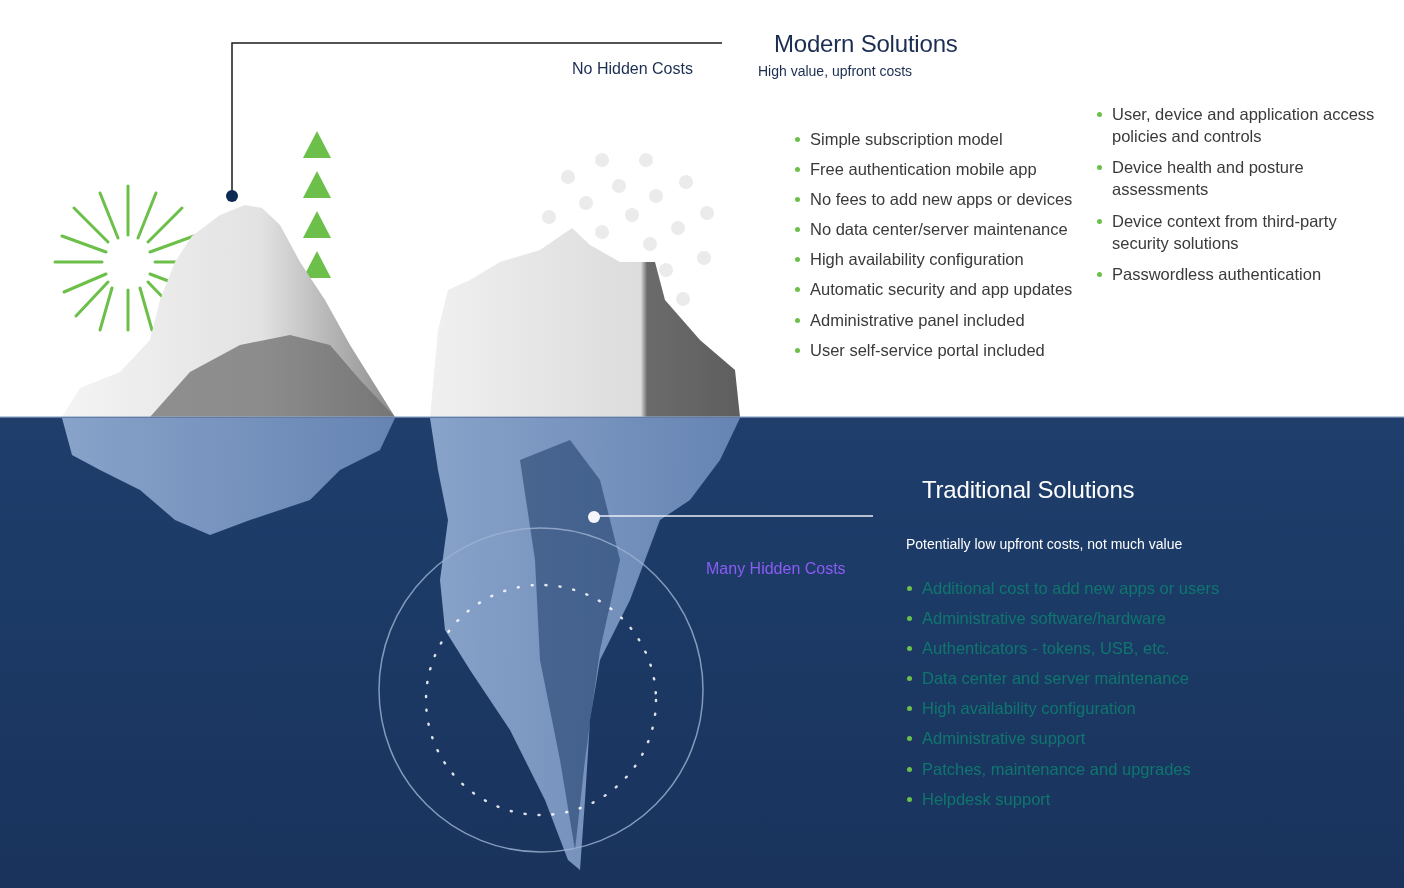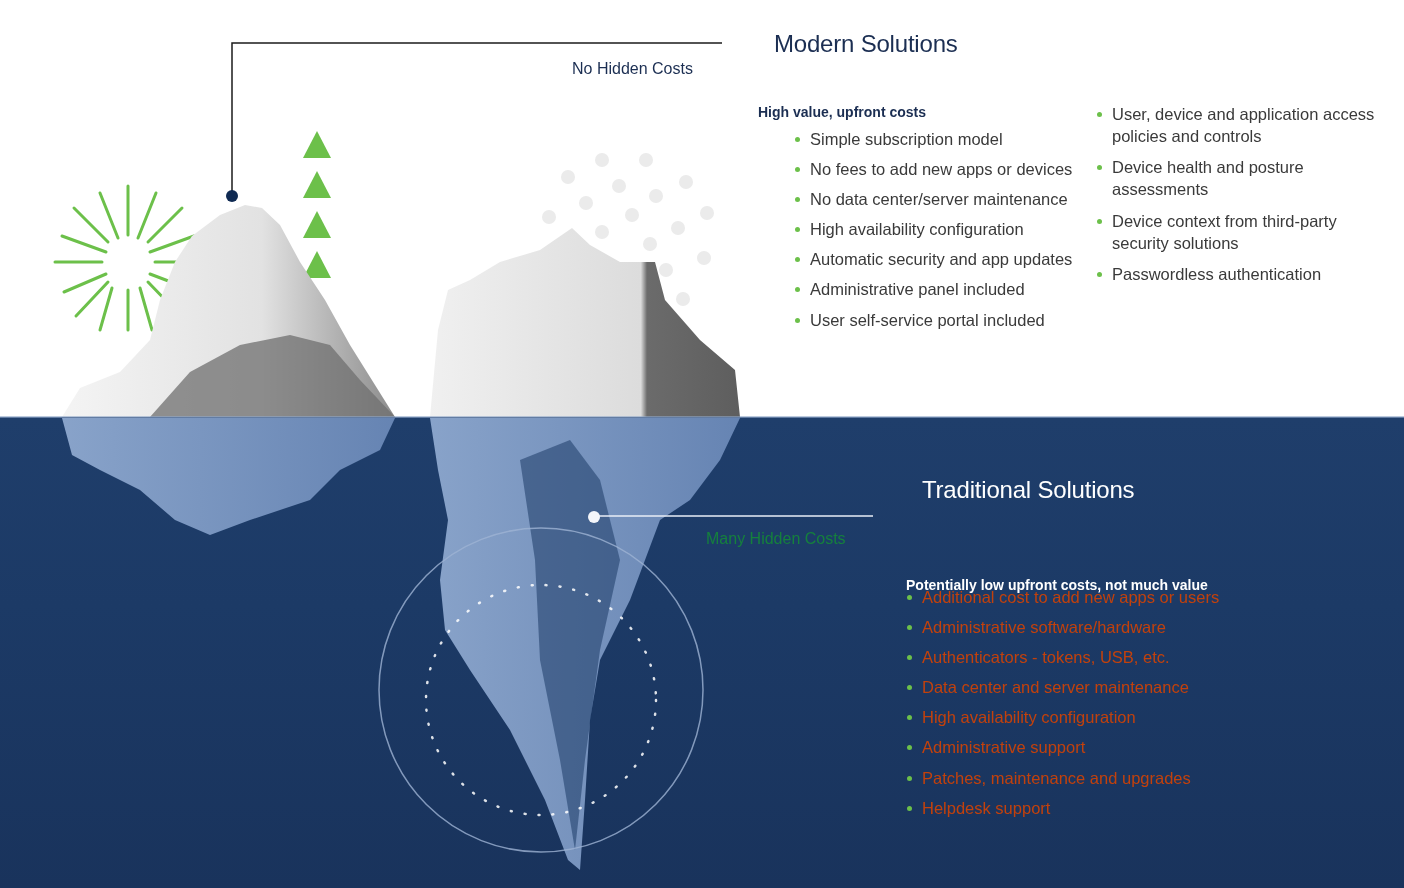--- a/index.html
+++ b/index.html
@@ -9,41 +9,41 @@
     .sky { position: absolute; left: 0; top: 0; width: 1404px; height: 417px; background: #ffffff; }
     .sea { position: absolute; left: 0; top: 417px; width: 1404px; height: 471px;
       background: linear-gradient(180deg, #1f3e6b 0%, #1c3a66 40%, #19335c 100%); }
     .waterline { position: absolute; left: 0; top: 416px; width: 1404px; height: 2px; background: #8fa6c8; opacity: .6; }
 
     .art { position: absolute; left: 0; top: 0; width: 1404px; height: 888px; pointer-events: none; }
 
     .abs { position: absolute; }
 
     .section-title { font-size: 24px; font-weight: 400; letter-spacing: -0.2px; margin-left: 16px; }
-    .section-sub { font-size: 14px; font-weight: 700; margin-top: 41px; }
+    .section-sub { font-size: 14px; font-weight: 400; }
     .callout-label { font-size: 16px; font-weight: 400; }
 
     .modern-title { left: 758px; top: 30px; color: #1b2e52; }
     .modern-sub { left: 758px; top: 63px; color: #1b2e52; }
     .no-hidden { left: 572px; top: 60px; color: #1b2e52; }
 
     .trad-title { left: 906px; top: 476px; color: #ffffff; }
     .trad-sub { left: 906px; top: 536px; color: #ffffff; }
-    .many-hidden { left: 706px; top: 530px; color: #15803d; }
+    .many-hidden { left: 706px; top: 560px; color: #8b5cf6; }
 
     ul.bullets { list-style: none; }
     ul.bullets li { position: relative; padding-left: 16px; font-size: 16.5px; line-height: 22px; }
     ul.bullets li::before { content: ""; position: absolute; left: 1px; top: 9px; width: 5px; height: 5px; border-radius: 50%; background: #6cc04a; }
 
     .list-modern-1 { left: 794px; top: 103px; color: #3a3a3a; width: 320px; margin-top: 25px; }
     .list-modern-1 li { margin-bottom: 8.1px; }
     .list-modern-2 { left: 1096px; top: 103px; color: #3a3a3a; width: 290px; }
     .list-modern-2 li { margin-bottom: 9.4px; }
 
-    .list-trad { left: 906px; top: 577px; color: #c2410c; width: 380px; margin-top: 9px; }
+    .list-trad { left: 906px; top: 577px; color: #0f766e; width: 380px; }
     .list-trad li { margin-bottom: 8.1px; }
   </style>
 </head>
 <body>
 
 <div class="sky"></div>
 <div class="sea"></div>
 
 <svg class="art" viewBox="0 0 1404 888" xmlns="http://www.w3.org/2000/svg">
   <defs>
@@ -129,20 +129,21 @@
 </svg>
 
 <div class="waterline"></div>
 
 <div class="abs callout-label no-hidden">No Hidden Costs</div>
 <div class="abs section-title modern-title">Modern Solutions</div>
 <div class="abs section-sub modern-sub">High value, upfront costs</div>
 
 <ul class="abs bullets list-modern-1">
   <li>Simple subscription model</li>
+  <li>Free authentication mobile app</li>
   <li>No fees to add new apps or devices</li>
   <li>No data center/server maintenance</li>
   <li>High availability configuration</li>
   <li>Automatic security and app updates</li>
   <li>Administrative panel included</li>
   <li>User self-service portal included</li>
 </ul>
 
 <ul class="abs bullets list-modern-2">
   <li>User, device and application access policies and controls</li>

